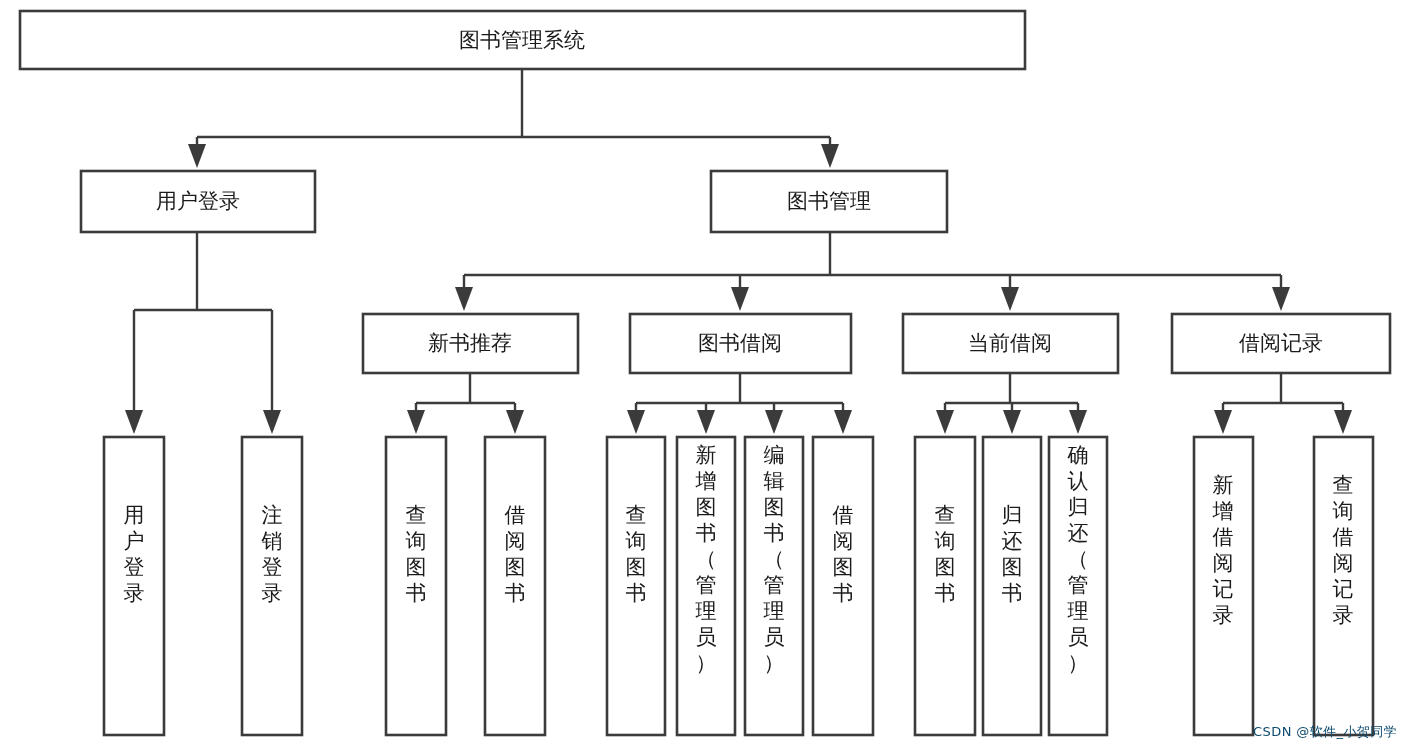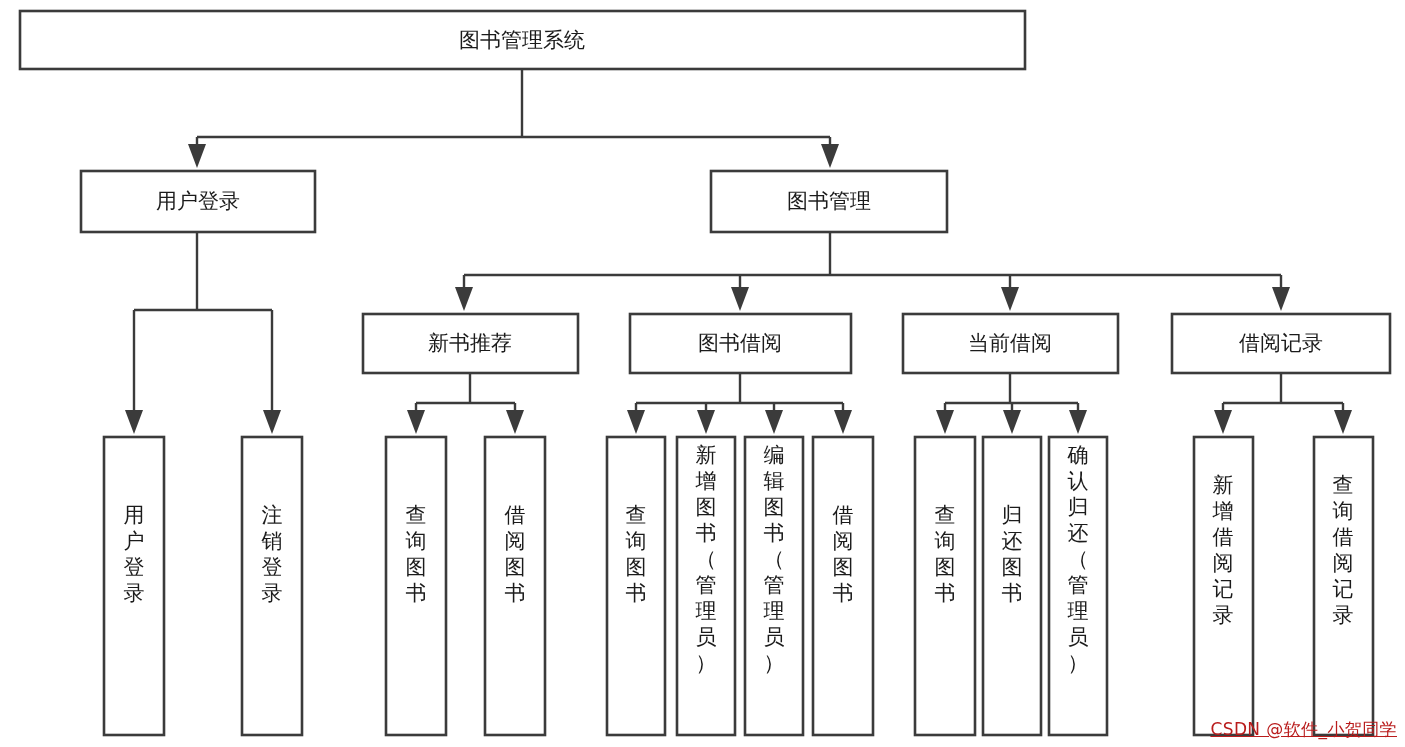--- a/index.html
+++ b/index.html
@@ -51,26 +51,25 @@
     font-family: "DejaVu Sans", "Liberation Sans", sans-serif;
     font-size: 21px;
     fill: #1b1b1b;
     text-anchor: middle;
   }
   .watermark-text {
     position: absolute;
     right: 8px;
     bottom: 6px;
     font-family: "DejaVu Sans", "Liberation Sans", sans-serif;
-    font-size: 17px;
-    color: #b91c1c;
+    font-size: 13px;
+    color: #0c4a6e;
     letter-spacing: 0.4px;
     white-space: nowrap;
     user-select: none;
-    text-decoration: underline;
   }
 </style>
 </head>
 <body>
 
 <div id="diagram-root">
 
   <svg class="diagram-canvas" viewBox="0 0 1405 747">
 
     <g>

